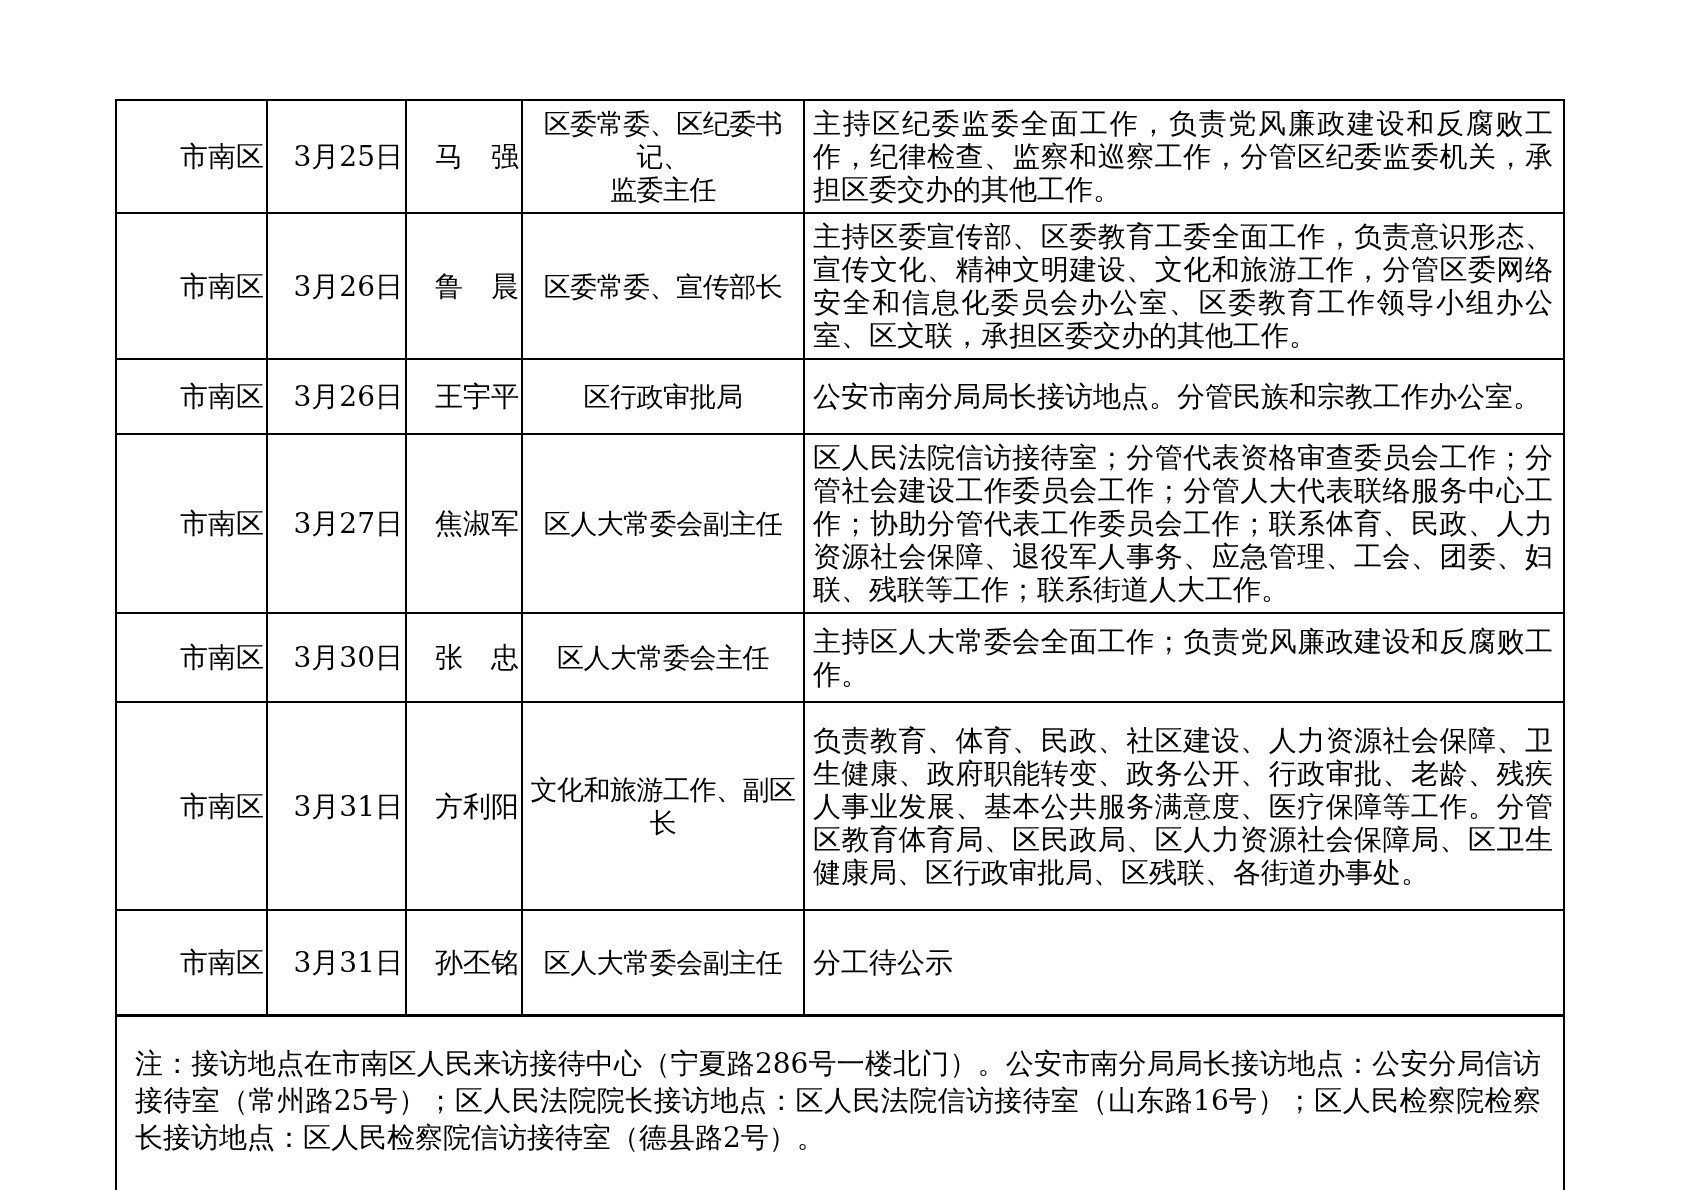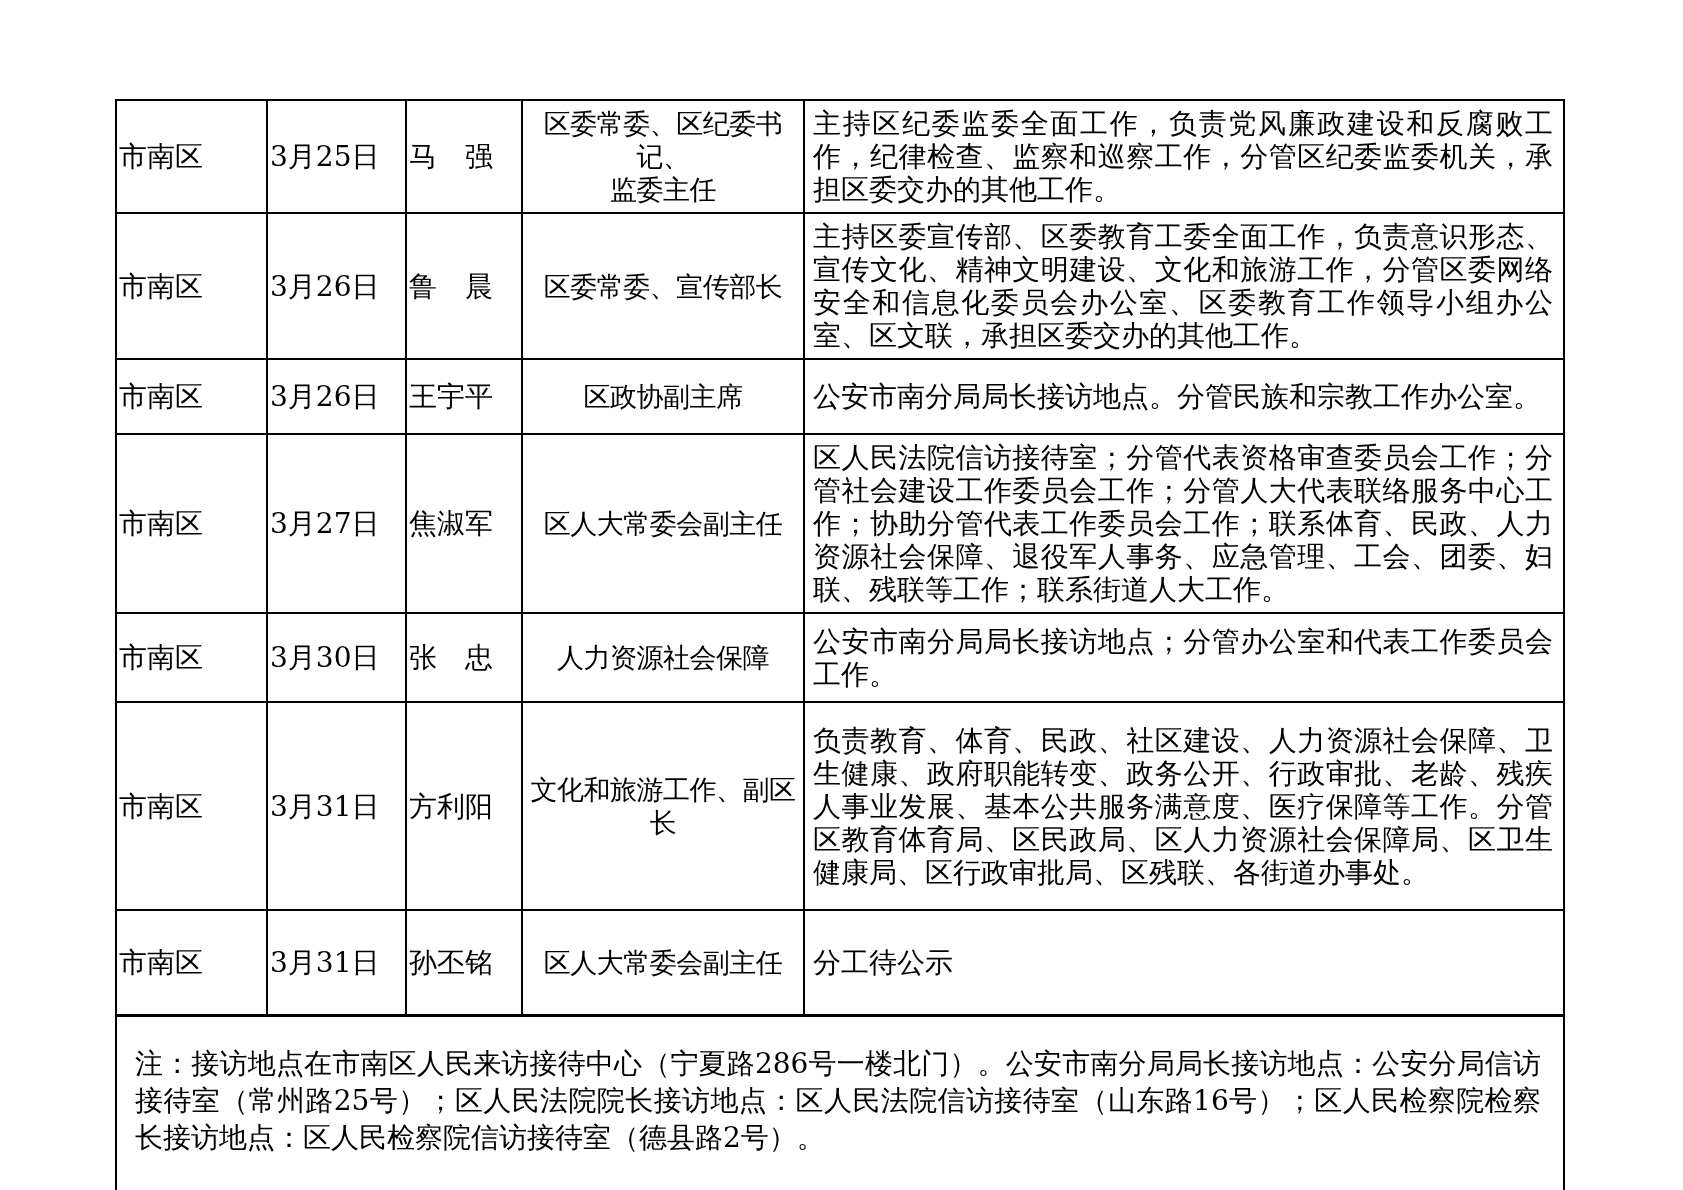--- a/index.html
+++ b/index.html
@@ -20,21 +20,21 @@
   col.c-name{width:116px;}
   col.c-title{width:282px;}
   col.c-duties{width:760px;}
   td{
     border:2px solid #000;
     font-size:28px;
     vertical-align:middle;
     overflow:hidden;
     margin-top:8px;
   }
-  td.cell-center{text-align:left;padding:20px 2px;line-height:33px;}
+  td.cell-center{text-align:right;padding:20px 2px;line-height:33px;}
   td.cell-title{
     text-align:center;white-space:pre-line;line-height:33px;
     padding:4px 4px;font-size:27px;letter-spacing:-0.5px;
   }
   td.cell-duties{
     text-align:justify;text-justify:inter-ideograph;
     line-height:33px;padding:6px 10px 6px 8px;
   }
   tr.r1{height:76px;}
   tr.r2{height:128px;}
@@ -78,36 +78,36 @@
         <td class="cell-center">市南区</td>
         <td class="cell-center">3月26日</td>
         <td class="cell-center">鲁　晨</td>
         <td class="cell-title">区委常委、宣传部长</td>
         <td class="cell-duties">主持区委宣传部、区委教育工委全面工作，负责意识形态、宣传文化、精神文明建设、文化和旅游工作，分管区委网络安全和信息化委员会办公室、区委教育工作领导小组办公室、区文联，承担区委交办的其他工作。</td>
       </tr>
       <tr class="r3">
         <td class="cell-center">市南区</td>
         <td class="cell-center">3月26日</td>
         <td class="cell-center">王宇平</td>
-        <td class="cell-title">区政协副主席</td>
+        <td class="cell-title">区行政审批局</td>
         <td class="cell-duties">公安市南分局局长接访地点。分管民族和宗教工作办公室。</td>
       </tr>
       <tr class="r4">
         <td class="cell-center">市南区</td>
         <td class="cell-center">3月27日</td>
         <td class="cell-center">焦淑军</td>
         <td class="cell-title">区人大常委会副主任</td>
         <td class="cell-duties">区人民法院信访接待室；分管代表资格审查委员会工作；分管社会建设工作委员会工作；分管人大代表联络服务中心工作；协助分管代表工作委员会工作；联系体育、民政、人力资源社会保障、退役军人事务、应急管理、工会、团委、妇联、残联等工作；联系街道人大工作。</td>
       </tr>
       <tr class="r5">
         <td class="cell-center">市南区</td>
         <td class="cell-center">3月30日</td>
         <td class="cell-center">张　忠</td>
-        <td class="cell-title">人力资源社会保障</td>
-        <td class="cell-duties">公安市南分局局长接访地点；分管办公室和代表工作委员会工作。</td>
+        <td class="cell-title">区人大常委会主任</td>
+        <td class="cell-duties">主持区人大常委会全面工作；负责党风廉政建设和反腐败工作。</td>
       </tr>
       <tr class="r6">
         <td class="cell-center">市南区</td>
         <td class="cell-center">3月31日</td>
         <td class="cell-center">方利阳</td>
         <td class="cell-title">文化和旅游工作、副区长</td>
         <td class="cell-duties">负责教育、体育、民政、社区建设、人力资源社会保障、卫生健康、政府职能转变、政务公开、行政审批、老龄、残疾人事业发展、基本公共服务满意度、医疗保障等工作。分管区教育体育局、区民政局、区人力资源社会保障局、区卫生健康局、区行政审批局、区残联、各街道办事处。</td>
       </tr>
       <tr class="r7">
         <td class="cell-center">市南区</td>

